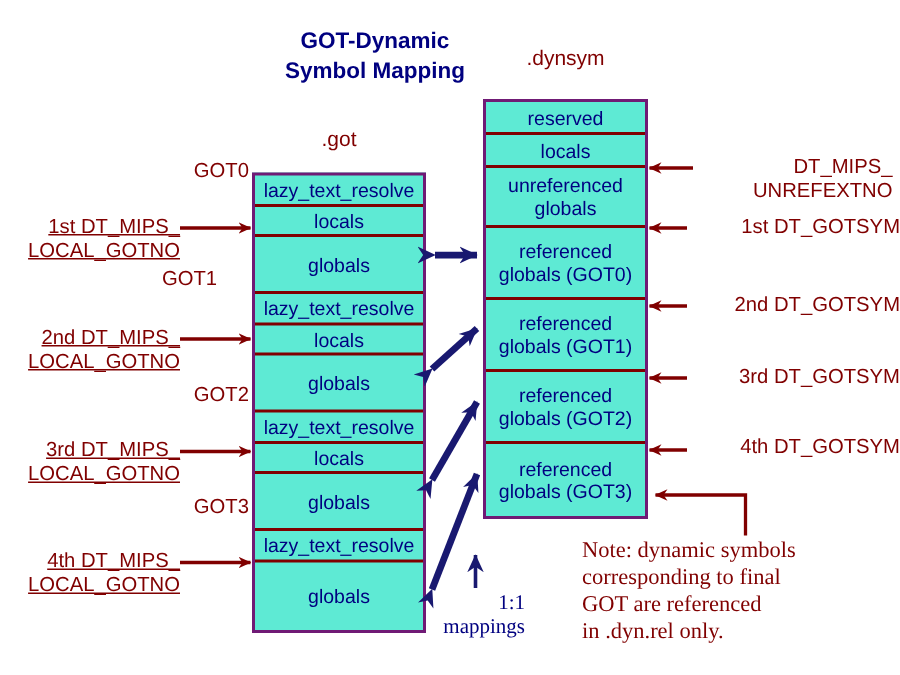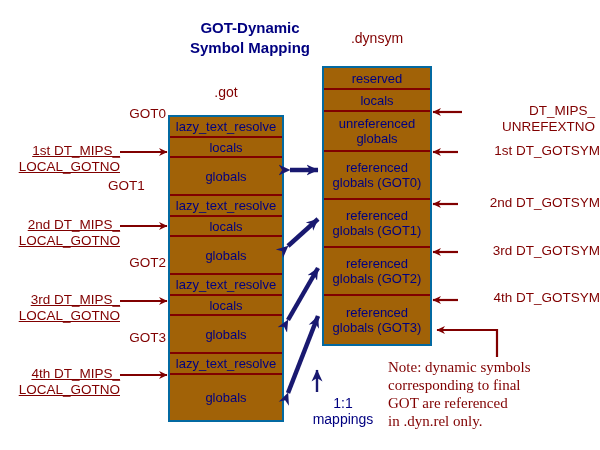--- a/index.html
+++ b/index.html
@@ -30,23 +30,23 @@
   .table-caption {
     color: #800000;
     font-size: 14px;
     text-align: center;
   }
   #got-caption { left: 168px; top: 84px; width: 116px; }
   #dynsym-caption { left: 322px; top: 30px; width: 110px; }
 
   
   .tbl {
-    border: 2px solid #0369a1;
+    border: 2px solid #701a75;
     box-sizing: border-box;
-    background: #a16207;
+    background: #5eead4;
   }
   #got-table { left: 168px; top: 115px; width: 116px; }
   #dynsym-table { left: 322px; top: 66px; width: 110px; }
 
   .row {
     border-bottom: 2px solid #800000;
     box-sizing: border-box;
     color: #000080;
     font-size: 13px;
     display: flex;
@@ -97,26 +97,25 @@
     left: 388px; top: 358px; width: 205px;
     color: #800000;
     font-family: Liberation Serif, serif;
     font-size: 15px;
     line-height: 18px;
     white-space: pre-line;
   }
   #mapping-label {
     left: 280px; top: 395px; width: 70px;
     color: #000080;
-    font-family: Liberation Sans, sans-serif;
+    font-family: Liberation Serif, serif;
     font-size: 14px;
     line-height: 16px;
-    text-align: center;
-    white-space: pre-line;
-    margin-left: 28px;
+    text-align: right;
+    white-space: pre-line;
   }
 
   #svg-layer {
     left: 0; top: 0; width: 600px; height: 450px;
     pointer-events: none;
   }
 </style>
 </head>
 <body>
 

